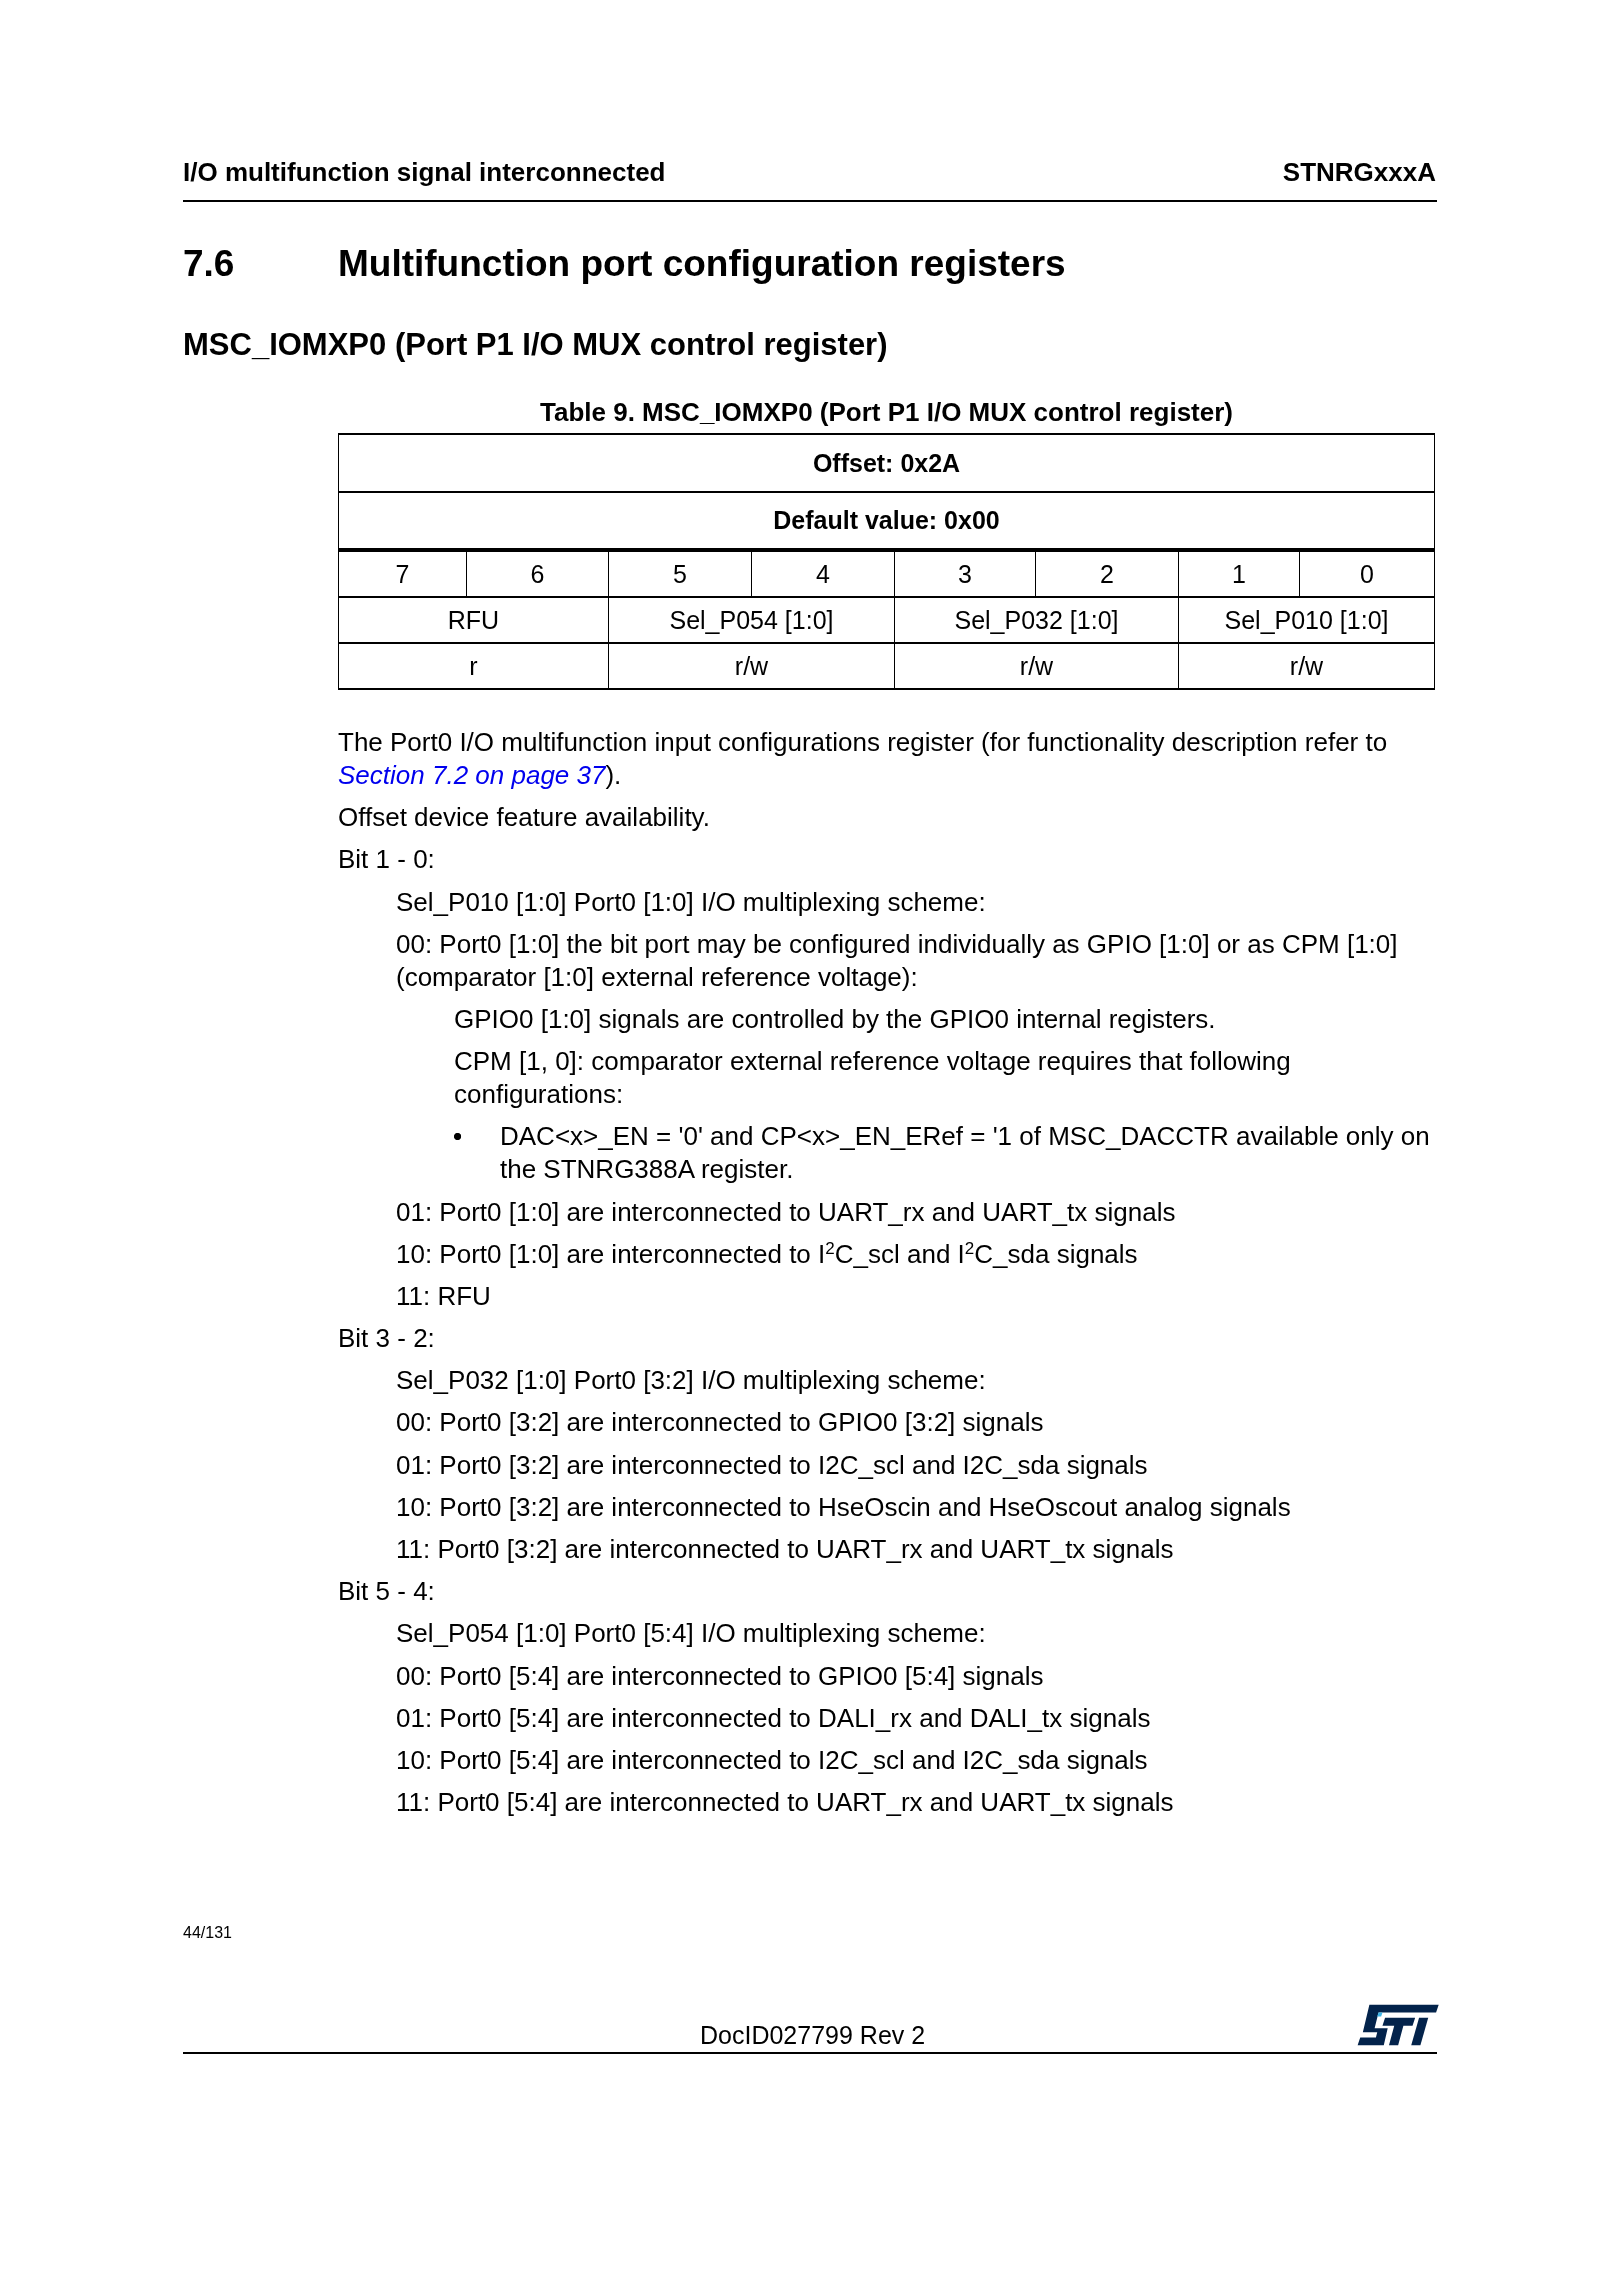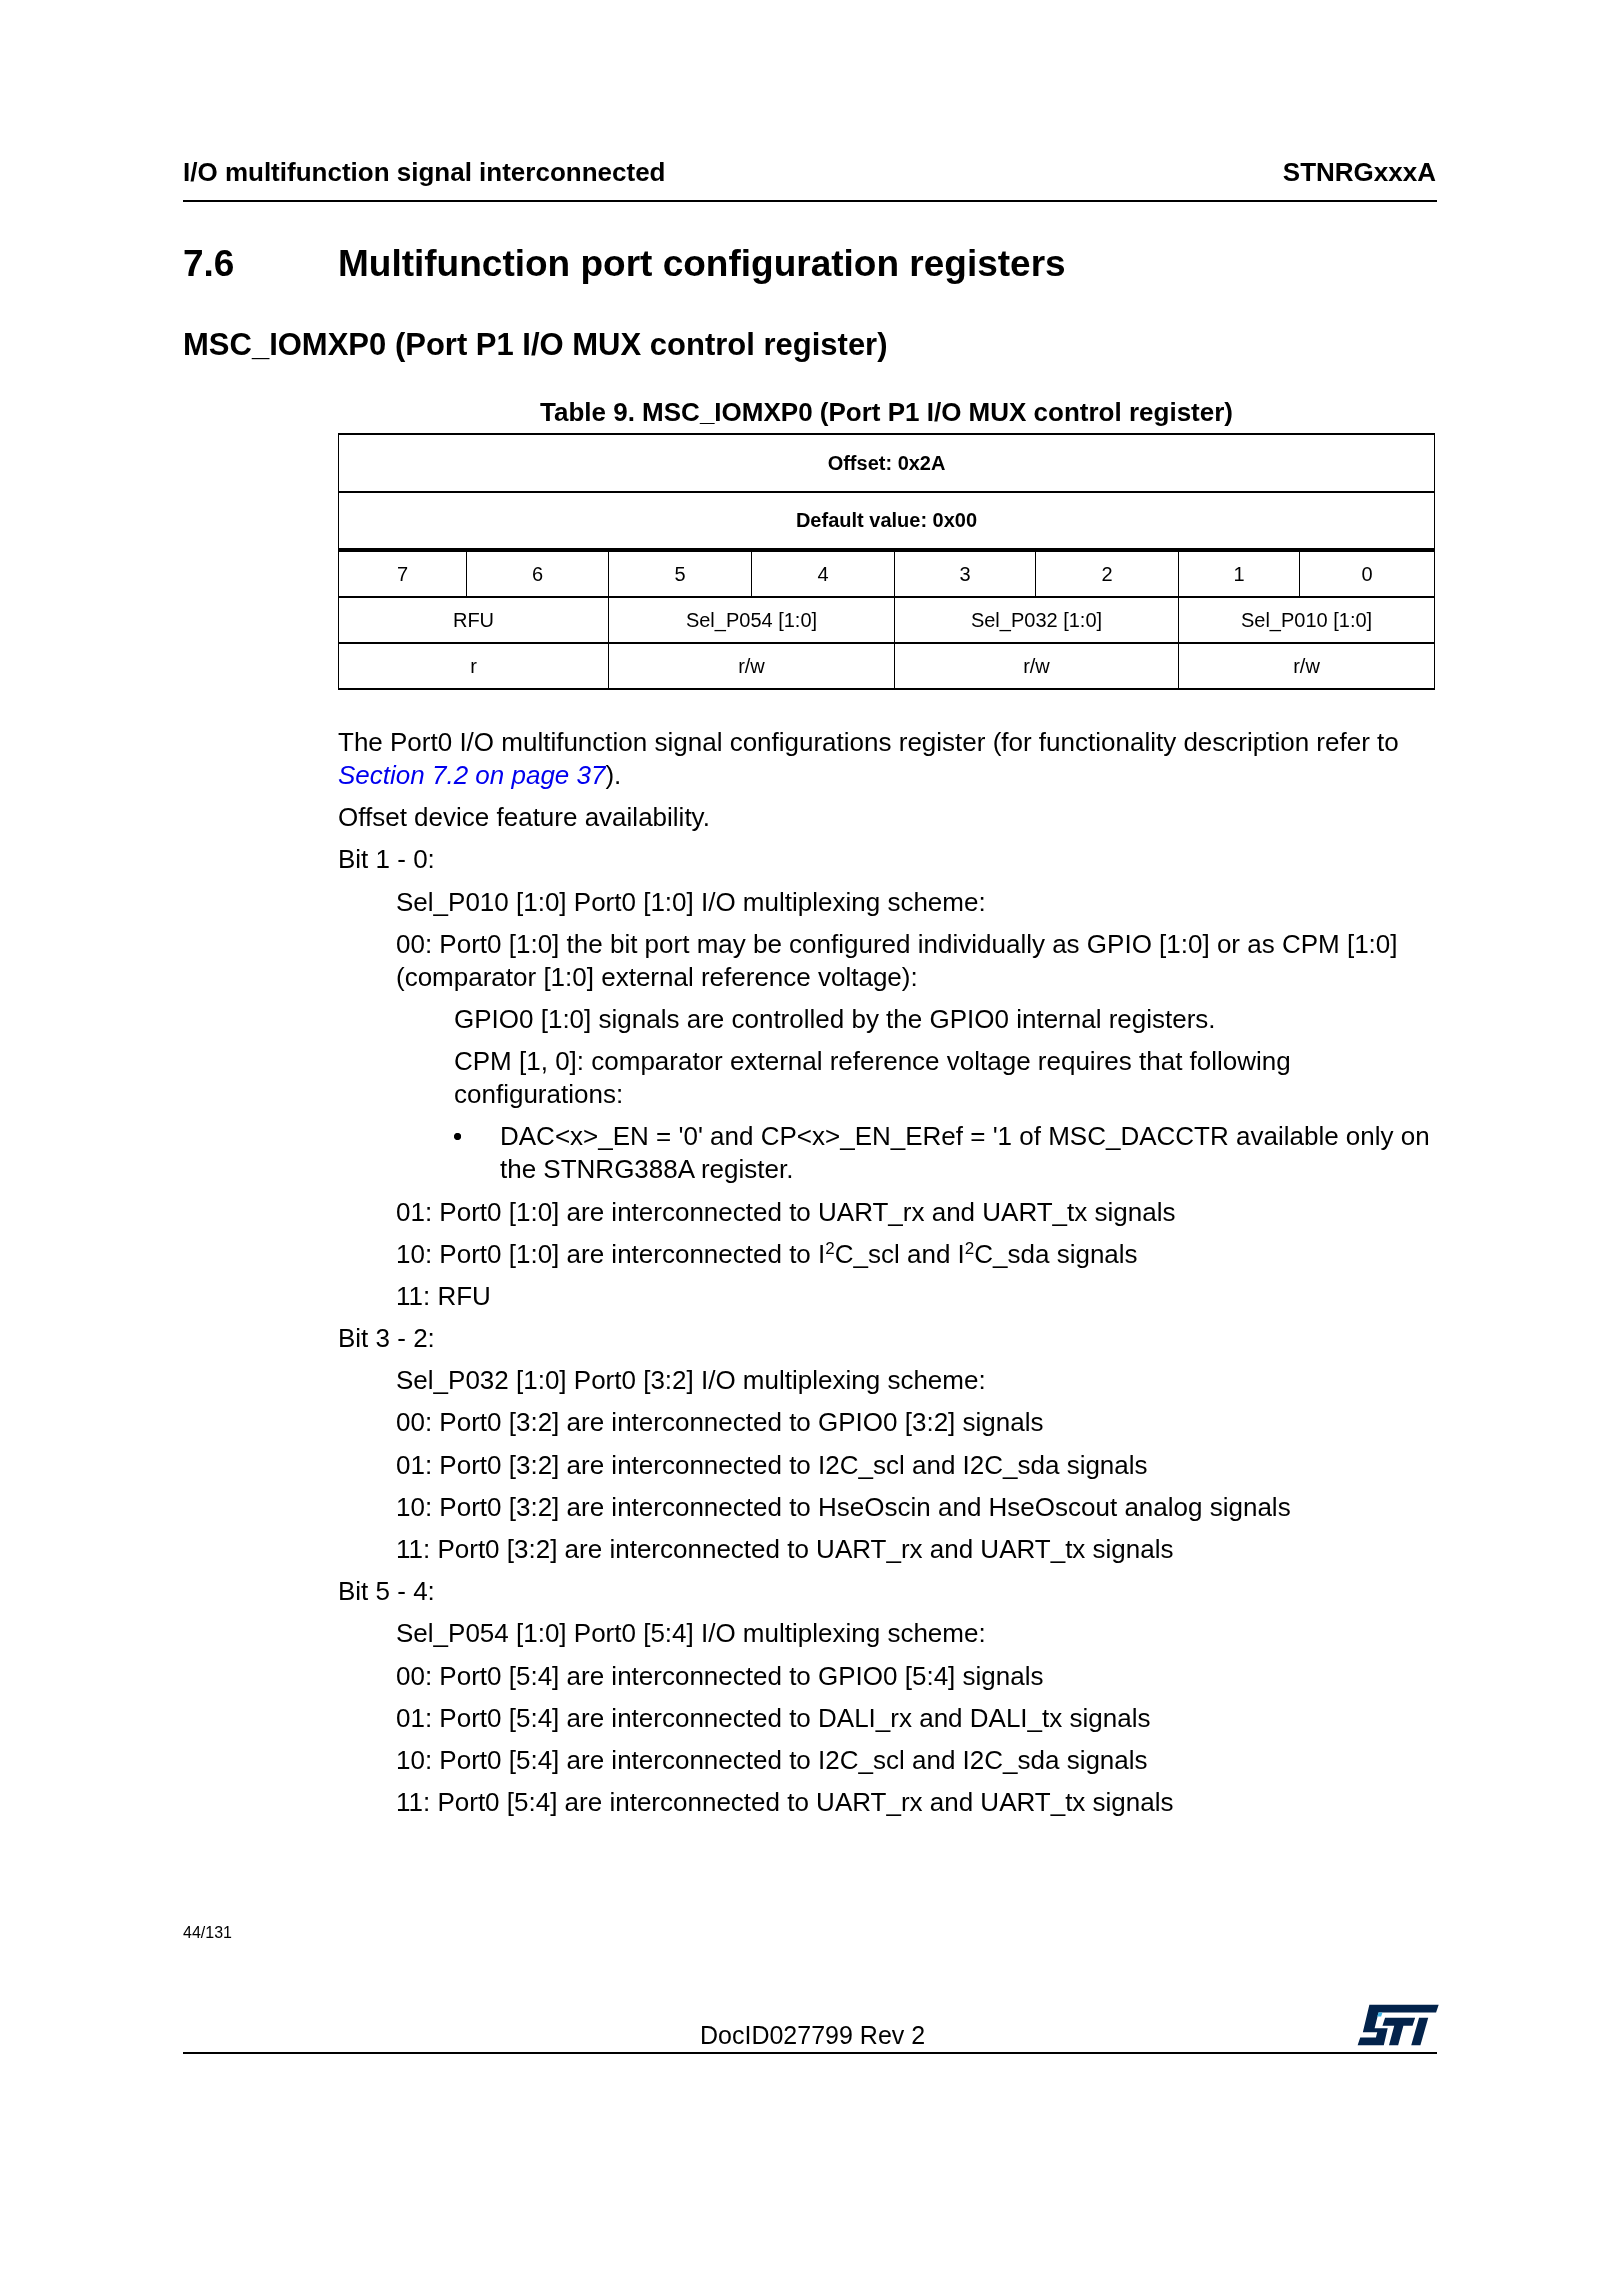--- a/index.html
+++ b/index.html
@@ -5,21 +5,21 @@
   html, body { margin: 0; padding: 0; background: #ffffff; }
   body { width: 1622px; height: 2295px; position: relative; font-family: "Liberation Sans", sans-serif; color: #000; }
   .abs { position: absolute; }
   .hdr-left { left: 183px; top: 157px; font-size: 26px; font-weight: bold; }
   .hdr-right { right: 186px; top: 157px; font-size: 26px; font-weight: bold; }
   .hdr-rule { left: 183px; top: 200px; width: 1254px; height: 2px; background: #000; }
   .sec-num { left: 183px; top: 243px; font-size: 37px; font-weight: bold; text-align: right; }
   .sec-title { left: 338px; top: 243px; font-size: 37px; font-weight: bold; }
   .sub-title { left: 183px; top: 327px; font-size: 31px; font-weight: bold; }
   .tbl-cap { left: 338px; width: 1097px; top: 397px; text-align: center; font-size: 26px; font-weight: bold; }
-  table.reg { position: absolute; left: 338px; top: 433px; width: 1097px; border-collapse: collapse; table-layout: fixed; font-size: 20px; }
+  table.reg { position: absolute; left: 338px; top: 433px; width: 1097px; border-collapse: collapse; table-layout: fixed; font-size: 25px; }
   table.reg td { border: 1.3px solid #000; text-align: center; padding: 0; }
   table.reg tr.r-offset td { height: 56px; font-weight: bold; border-top: 2px solid #000; }
   table.reg tr.r-default td { height: 55px; font-weight: bold; border-top: 2.6px solid #000; margin-left: 20px; }
   table.reg tr.r-bits td { height: 44px; border-top: 4.6px solid #000; }
   table.reg tr.r-names td { height: 44px; border-top: 2.6px solid #000; }
   table.reg tr.r-access td { height: 44px; border-top: 2.6px solid #000; border-bottom: 2px solid #000; }
   .body { position: absolute; left: 338px; top: 726px; width: 1106px; font-size: 26px; line-height: 33px; }
   .body p { margin: 0 0 9.2px 0; }
   .ind1 { margin-left: 58px !important; }
   .ind2 { margin-left: 116px !important; }
@@ -82,21 +82,21 @@
   <tr class="r-access">
     <td colspan="2">r</td>
     <td colspan="2">r/w</td>
     <td colspan="2">r/w</td>
     <td colspan="2">r/w</td>
   </tr>
 </tbody>
   </table>
 
 <div class="body">
-  <p><span>The Port0 I/O multifunction signal configurations register (for functionality description refer to </span><span class="link">Section 7.2 on page 37</span><span>).</span></p>
+  <p><span>The Port0 I/O multifunction input configurations register (for functionality description refer to </span><span class="link">Section 7.2 on page 37</span><span>).</span></p>
   <p>Offset device feature availability.</p>
 
   <p>Bit 1 - 0:</p>
   <p class="ind1">Sel_P010 [1:0] Port0 [1:0] I/O multiplexing scheme:</p>
   <p class="ind1">00: Port0 [1:0] the bit port may be configured individually as GPIO [1:0] or as CPM [1:0] (comparator [1:0] external reference voltage):</p>
   <p class="ind2">GPIO0 [1:0] signals are controlled by the GPIO0 internal registers.</p>
   <p class="ind2">CPM [1, 0]: comparator external reference voltage requires that following configurations:</p>
   <p class="bullet"><span class="dot">•</span></p>
   <p class="bullet"><span class="dot">•</span><span>DAC&lt;x&gt;_EN = '0' and CP&lt;x&gt;_EN_ERef = '1 of MSC_DACCTR available only on the STNRG388A register.</span></p>
   <p class="ind1">01: Port0 [1:0] are interconnected to UART_rx and UART_tx signals</p>

